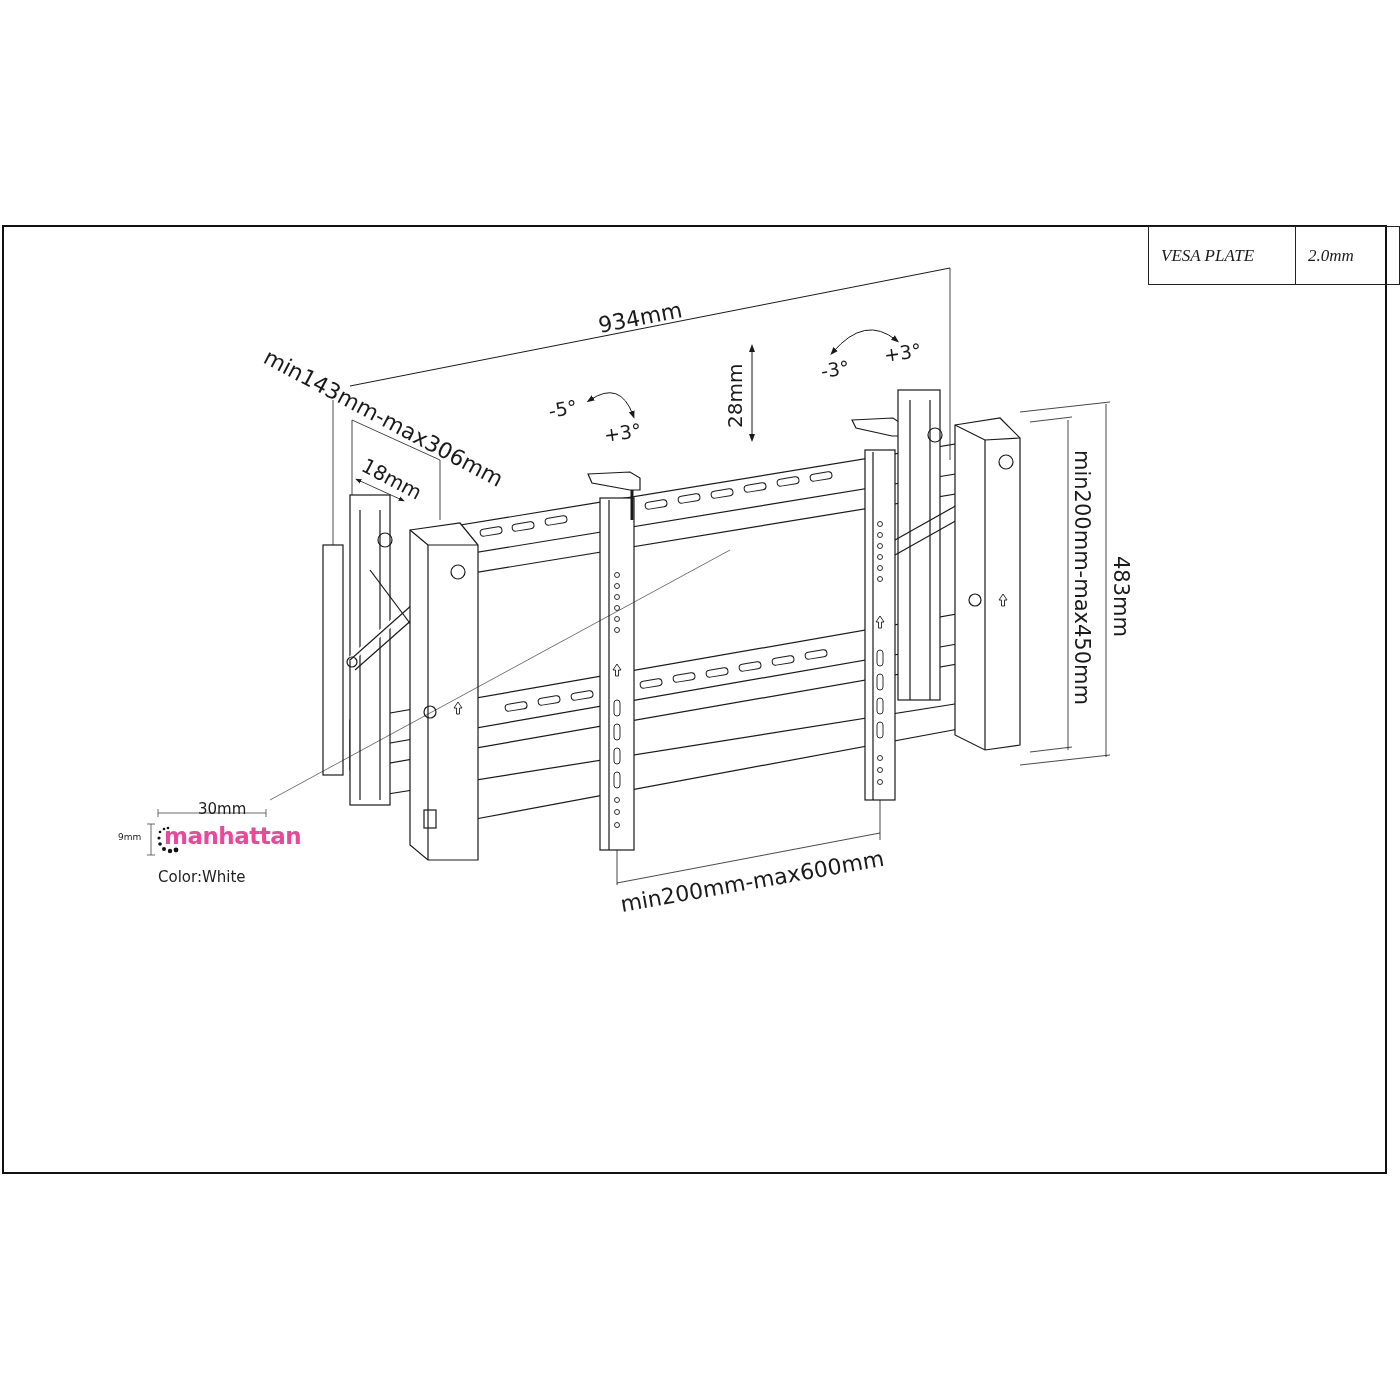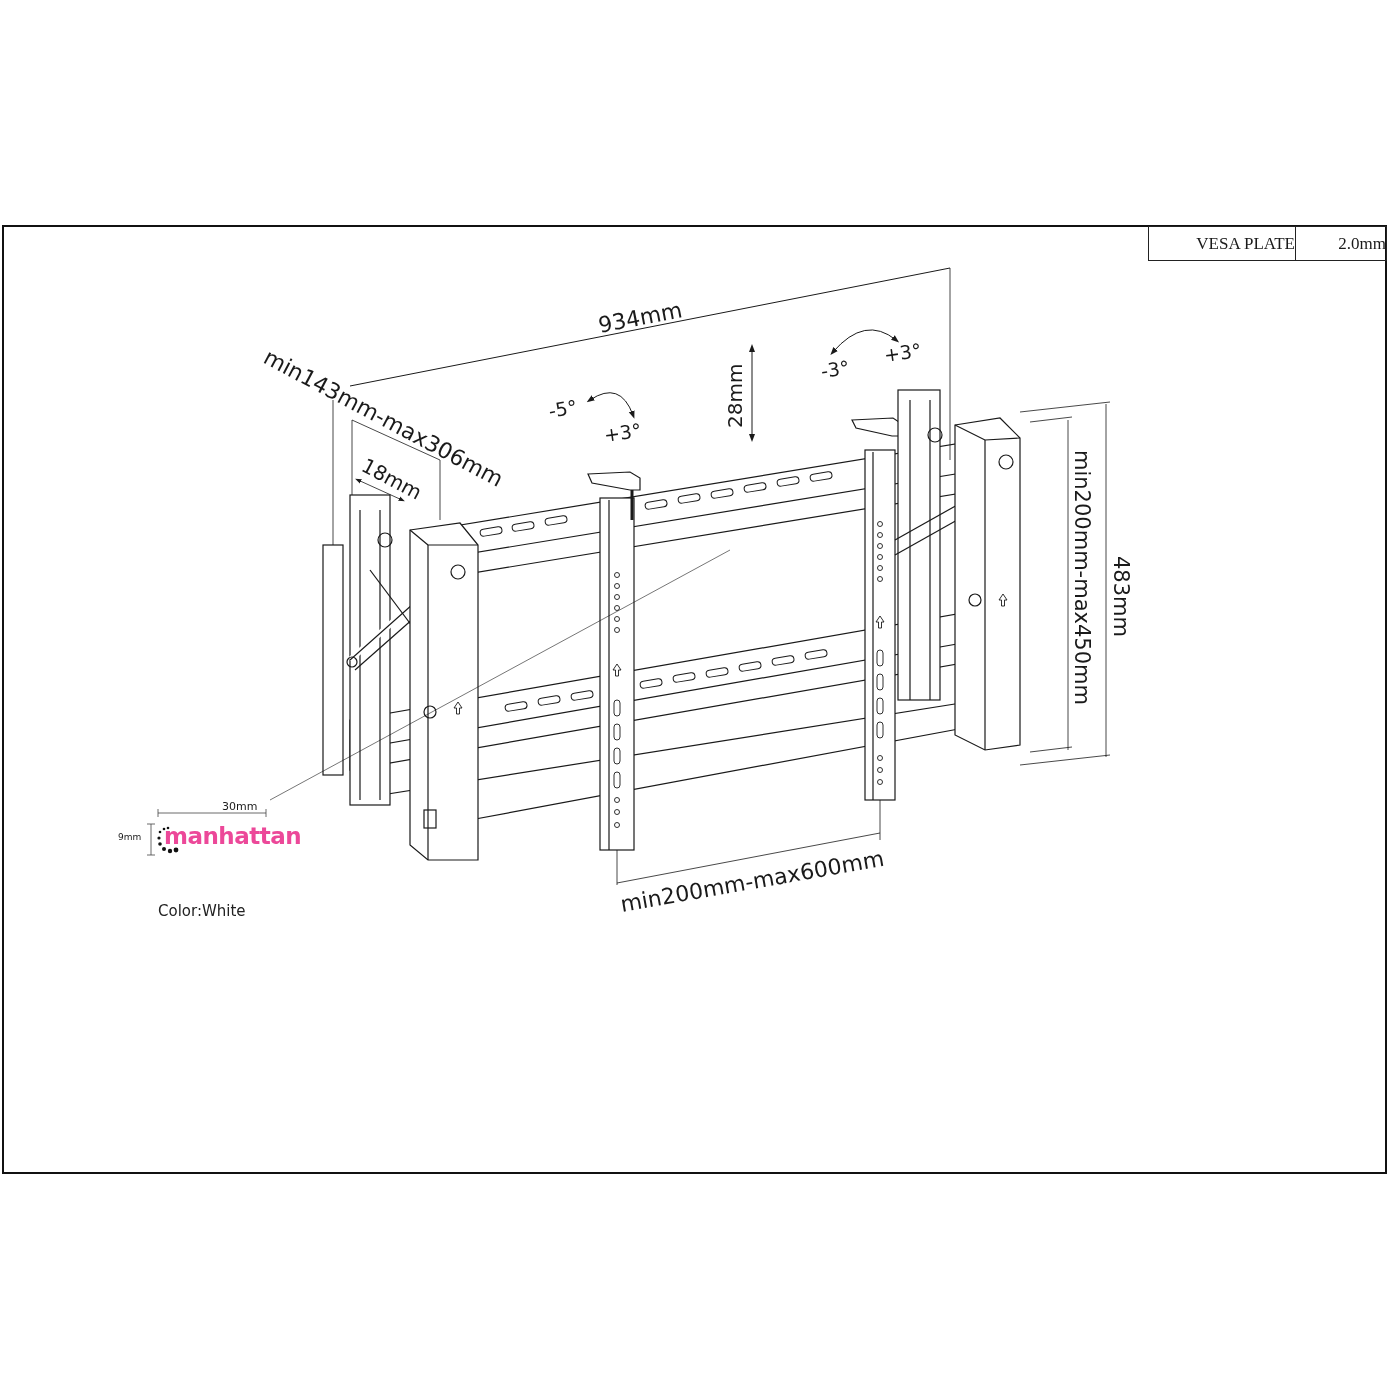--- a/index.html
+++ b/index.html
@@ -1,28 +1,28 @@
 <!DOCTYPE html>
 <html><head>
   <meta charset="utf-8">
   <style>
     html, body { margin: 0; padding: 0; background: #ffffff; }
     body { width: 1400px; height: 1400px; position: relative; overflow: hidden; font-family: "DejaVu Sans", sans-serif; color: #1a1a1a; }
     .frame { position: absolute; left: 2px; top: 225px; width: 1385px; height: 949px; border: 2px solid #111; box-sizing: border-box; }
     .spec-table { position: absolute; left: 1148px; top: 226px; border-collapse: collapse; font-family: "Liberation Serif", serif; font-size: 17px; }
-    .spec-table td { border: 1.5px solid #222; height: 33px; text-align: right; padding: 0; }
+    .spec-table td { border: 1.5px solid #222; height: 33px; text-align: left; padding: 12px; font-style: italic; }
     .spec-table td.k { width: 146px; }
     .spec-table td.v { width: 90px; }
     .drawing { position: absolute; left: 0; top: 0; width: 1400px; height: 1400px; }
     .thick { position: absolute; left: 116px; top: 940px; font-family: "DejaVu Sans", sans-serif; font-size: 23px; line-height: 33px; color: #1a1a1a; }
     .logo-block { position: absolute; left: 112px; top: 795px; width: 200px; height: 100px; }
-    .logo-dim-w { position: absolute; left: 86px; top: 5px; font-size: 11px; margin-left: 24px; }
+    .logo-dim-w { position: absolute; left: 86px; top: 5px; font-size: 15px; }
     .logo-dim-h { position: absolute; left: 6px; top: 37px; font-size: 9px; text-align: center; }
     .logo-text { position: absolute; left: 52px; top: 28px; font-family: "DejaVu Sans", sans-serif; font-weight: bold; font-size: 23px; letter-spacing: -0.5px; color: #ec4899; }
-    .logo-color { position: absolute; left: 46px; top: 73px; font-size: 15px; color: #222; margin-top: 34px; }
+    .logo-color { position: absolute; left: 46px; top: 73px; font-size: 15px; color: #222; }
     svg text { font-family: "DejaVu Sans", sans-serif; fill: #1a1a1a; }
   </style>
 </head>
 <body>
 
 <div class="frame"></div>
 
 <table class="spec-table">
   <tbody>
       <tr>

